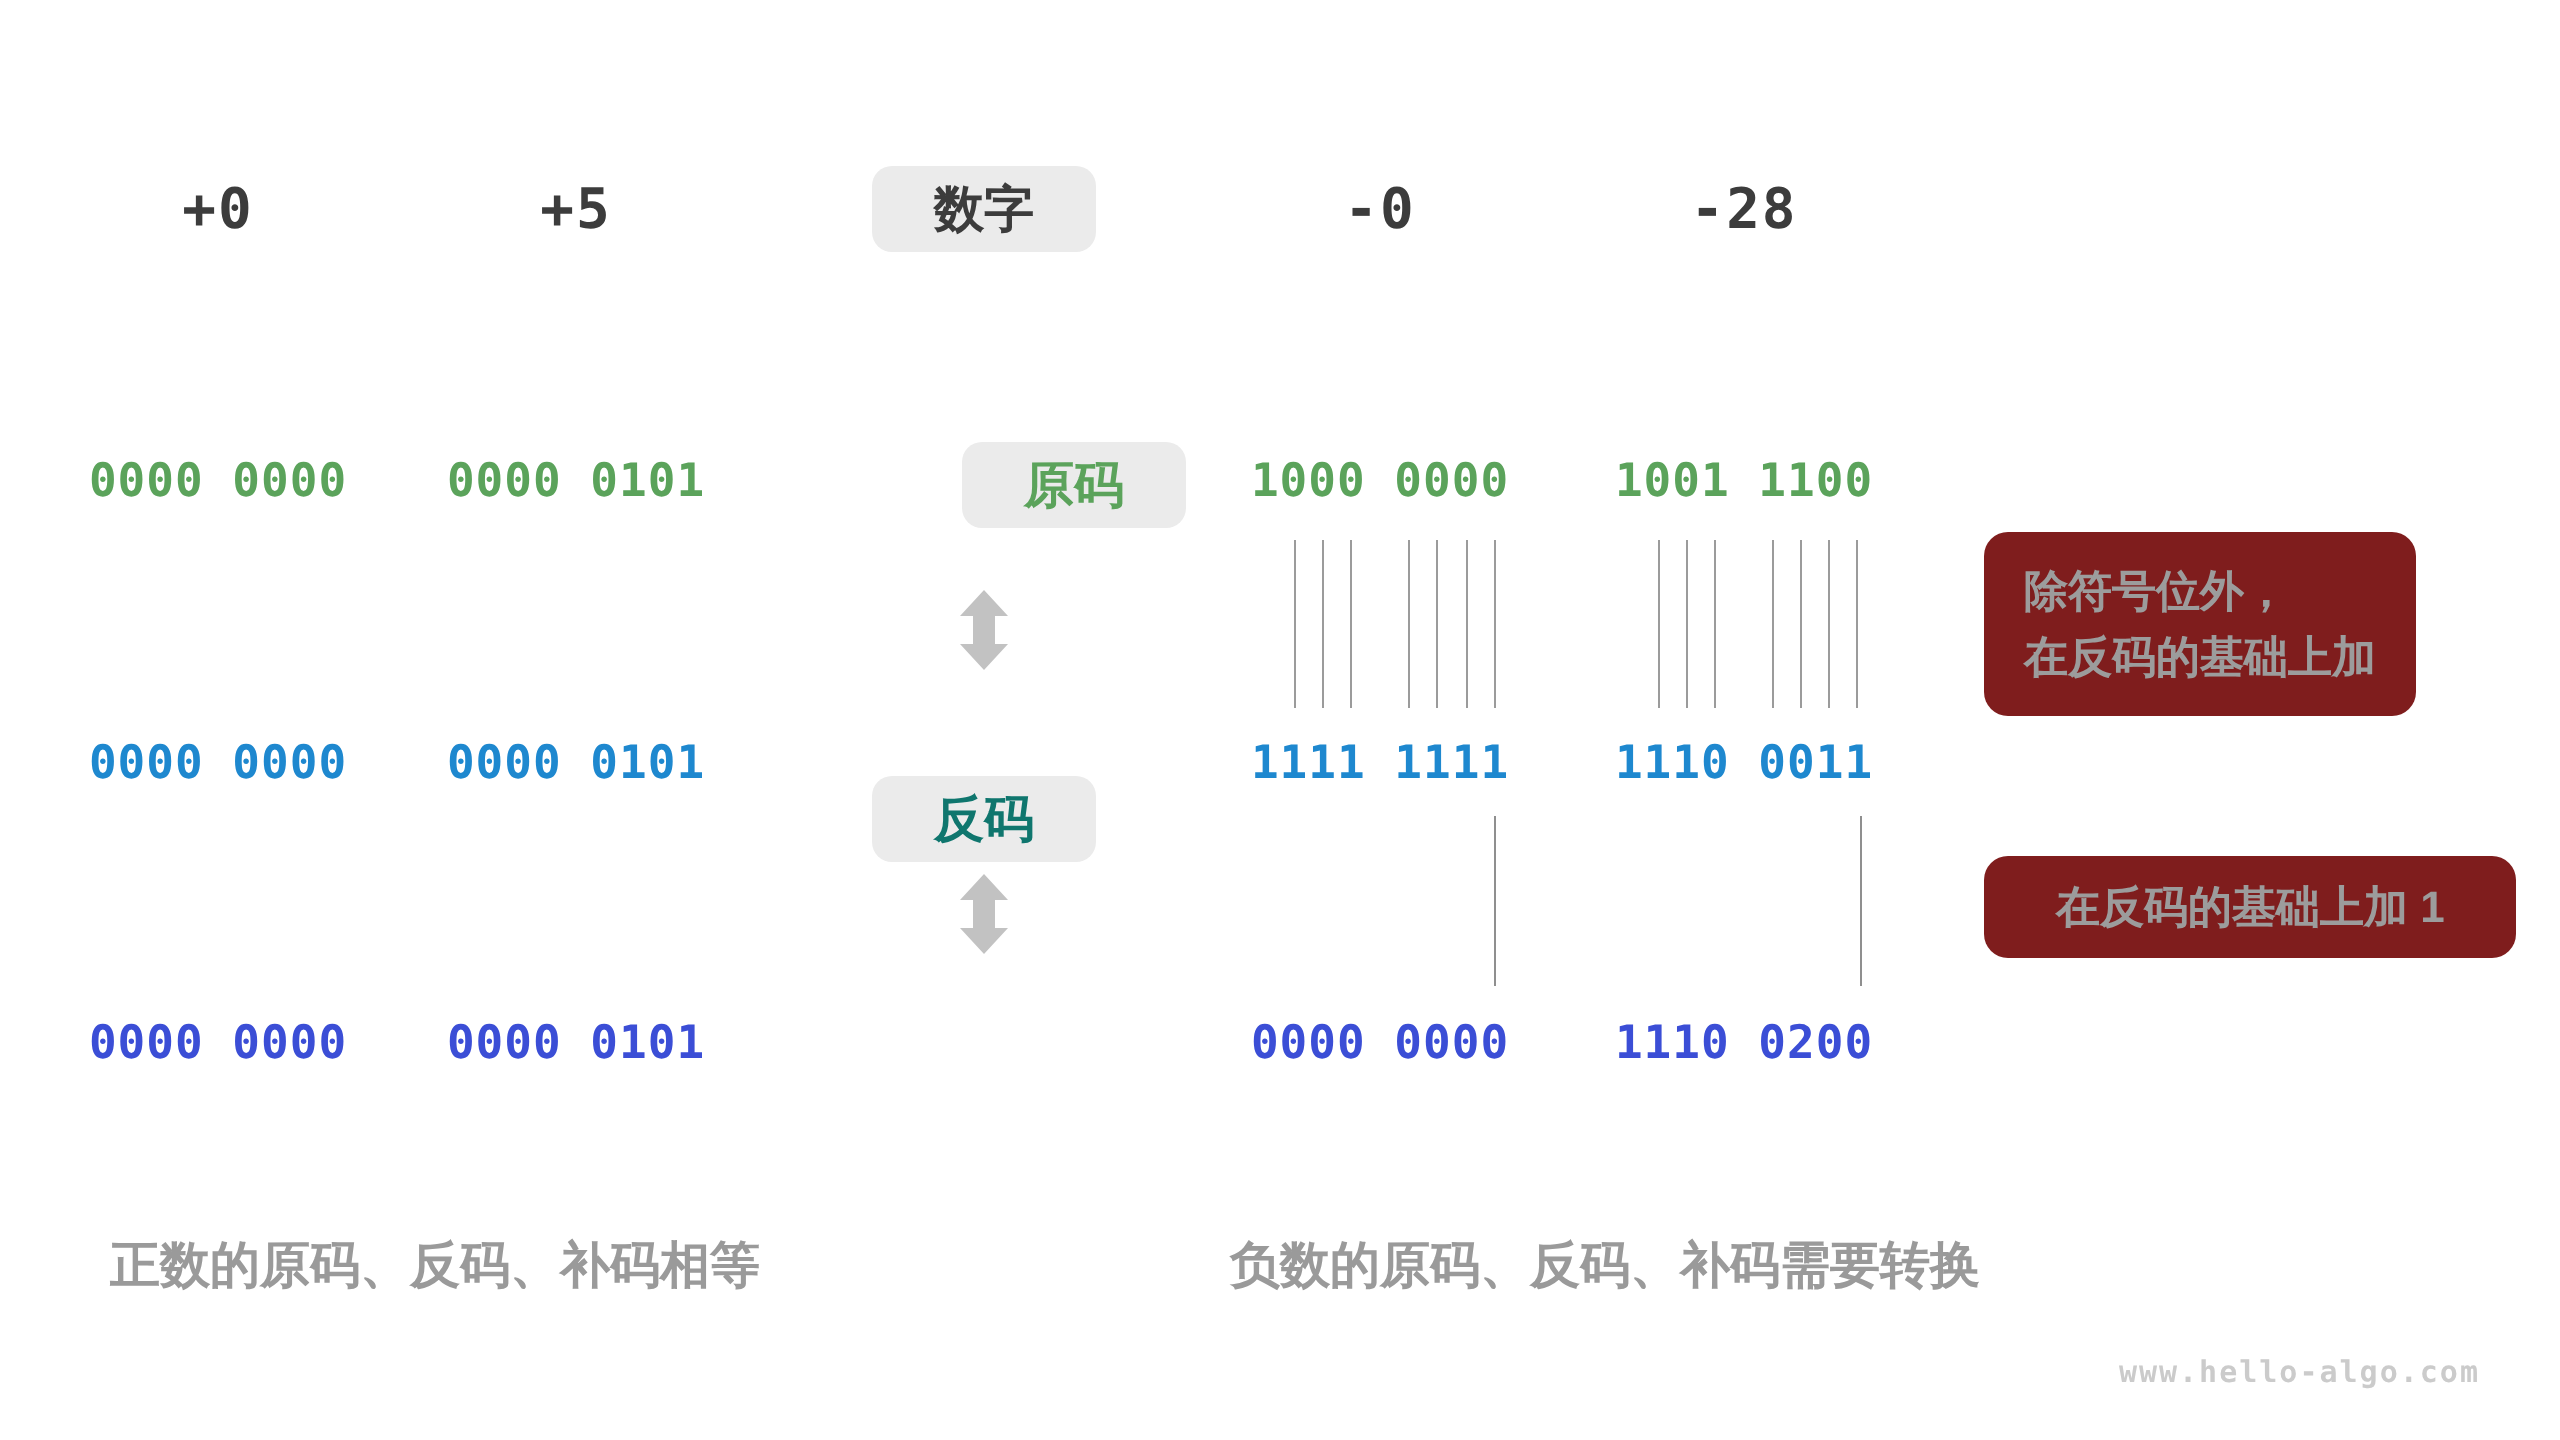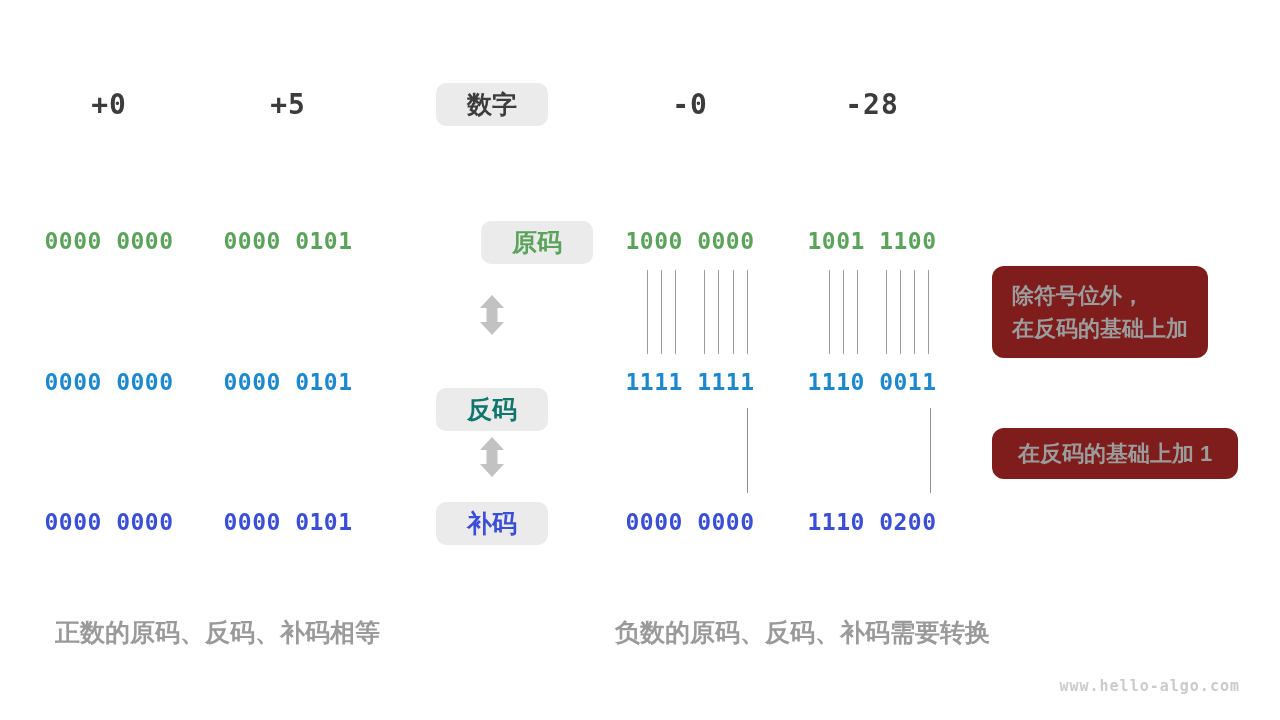--- a/index.html
+++ b/index.html
@@ -44,21 +44,21 @@
   .g2{left:829px;width:100px;}
   .addline{position:absolute;top:408px;width:1px;height:85px;background:#8F8F8F;}
   .al1{left:747px;} .al2{left:930px;}
 
   .note{
     position:absolute;background:#7f1d1d;border-radius:12px;
     color:#9C9C9C;font-weight:bold;font-size:22px;line-height:33px;
     padding:13px 20px;white-space:nowrap;
   }
   .note-flip{left:992px;top:266px;}
-  .note-add{left:992px;top:428px;padding:9px 26px;}
+  .note-add{left:992px;top:428px;padding:9px 36px;}
 
   .caption{
     position:absolute;top:616px;color:#9A9A9A;font-weight:bold;font-size:25px;white-space:nowrap;
   }
   .cap-pos{left:55px;}
   .cap-neg{left:615px;}
 
   .watermark{
     position:absolute;top:677px;right:40px;color:#CBCBCB;font-size:15px;letter-spacing:1px;
   }
@@ -112,21 +112,20 @@
 
   <svg class="arrow arrow-2" viewBox="0 0 24 40">
     <polygon points="12,0 24,13 17.5,13 17.5,27 24,27 12,40 0,27 6.5,27 6.5,13 0,13" fill="#C2C2C2"></polygon>
   </svg>
 
   <div class="addline al1"></div>
   <div class="addline al2"></div>
 
   <div class="pos c1 bin row-twos mono">0000 0000</div>
   <div class="pos c2 bin row-twos mono">0000 0101</div>
-  <div class="badge badge-twos">补码</div>
   <div class="pos c4 bin row-twos mono">0000 0000</div>
   <div class="pos c5 bin row-twos mono">1110 0200</div>
 
   <div class="note note-flip">
     <div>除符号位外，</div>
     <div>在反码的基础上加</div>
   </div>
   <div class="note note-add">在反码的基础上加 1</div>
 
   <div class="caption cap-pos">正数的原码、反码、补码相等</div>

